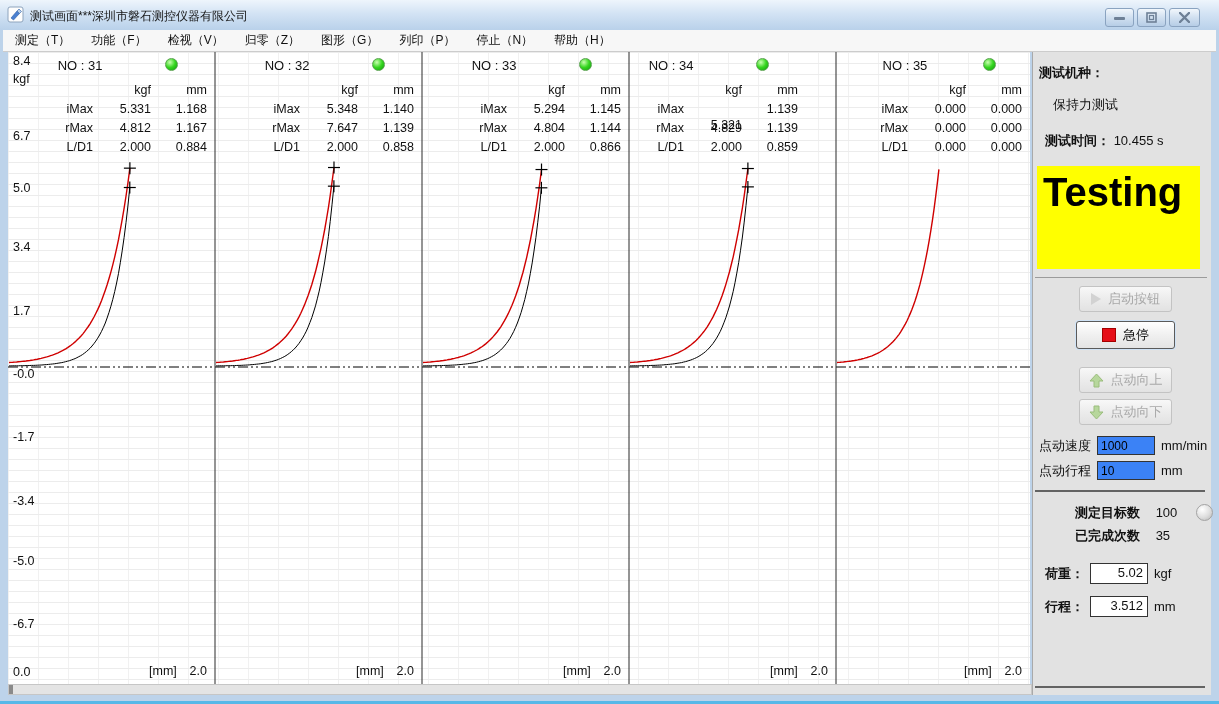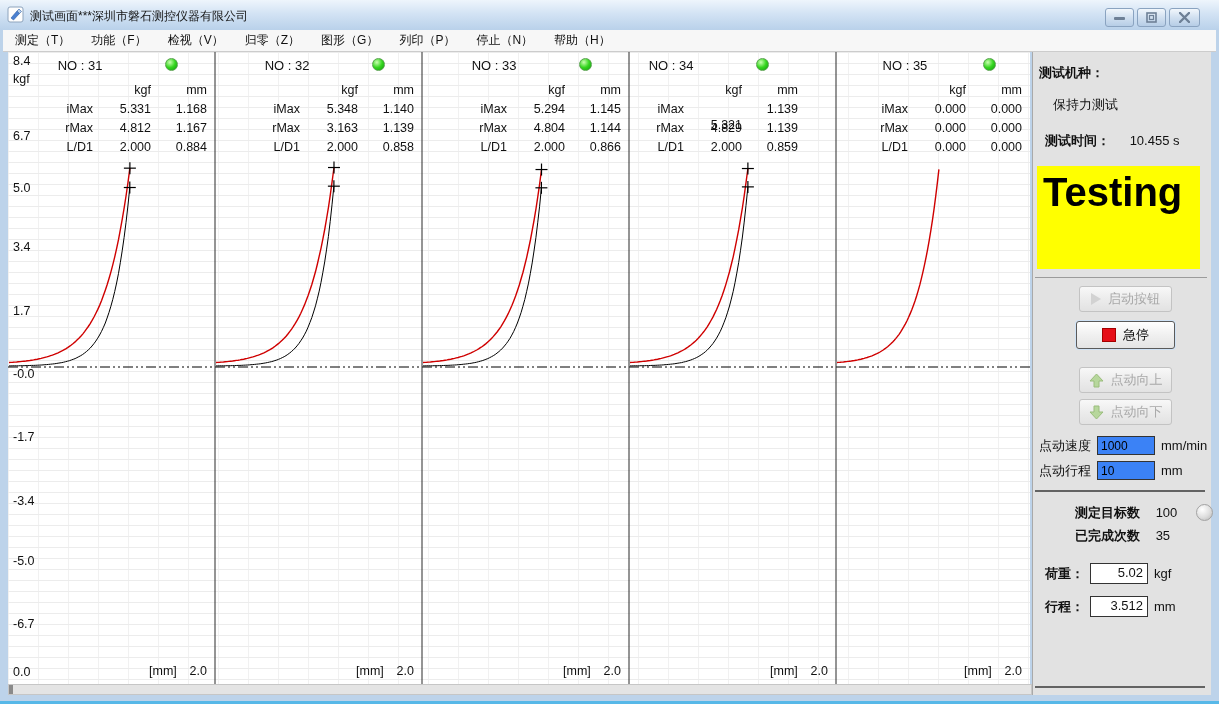--- a/index.html
+++ b/index.html
@@ -191,21 +191,21 @@
       </div>
       <div class="panel-head" style="left: 207px; width: 207px; padding-left: 23px;">
         <span class="ph-no">NO : 32</span>
         <span class="ph-led"></span>
         <span class="cell c-kgf" style="top: 31px;">kgf</span>
         <span class="cell c-mm" style="top: 31px;">mm</span>
         <span class="cell c-lab" style="top: 50px;">iMax</span>
         <span class="cell c-kgf" style="top: 50px;">5.348</span>
         <span class="cell c-mm" style="top: 50px;">1.140</span>
         <span class="cell c-lab" style="top: 69px;">rMax</span>
-        <span class="cell c-kgf" style="top: 69px;">3.163</span>
+        <span class="cell c-kgf" style="top: 69px;">7.647</span>
         <span class="cell c-mm" style="top: 69px;">1.139</span>
         <span class="cell c-lab" style="top: 88px;">L/D1</span>
         <span class="cell c-kgf" style="top: 88px;">2.000</span>
         <span class="cell c-mm" style="top: 88px;">0.858</span>
       </div>
       <div class="panel-head" style="left: 414px; width: 207px;">
         <span class="ph-no">NO : 33</span>
         <span class="ph-led"></span>
         <span class="cell c-kgf" style="top: 31px;">kgf</span>
         <span class="cell c-mm" style="top: 31px;">mm</span>
@@ -250,21 +250,21 @@
         <span class="cell c-mm" style="top: 88px;">0.000</span>
       </div>
     </div>
   <div class="hscroll"></div>
 
   <div class="sidebar">
     <div class="sb bold" style="left:6px; top:12px;">测试机种：</div>
     <div class="sb" style="left:20px; top:44px;">保持力测试</div>
     <div class="sb" style="left:12px; top:80px;">
       <span class="bold">测试时间：</span>
-      <span style="margin-left:16px;">10.455 s</span>
+      <span style="margin-left:0;">10.455 s</span>
     </div>
 
     <div class="banner" style="background: rgb(255, 255, 0);">Testing</div>
     <div class="hr1"></div>
 
     <div class="sbtn" style="top:234px;">
       <span class="tri"></span>
       <span>启动按钮</span>
     </div>
     <div class="sbtn enabled" style="top:269px;">

